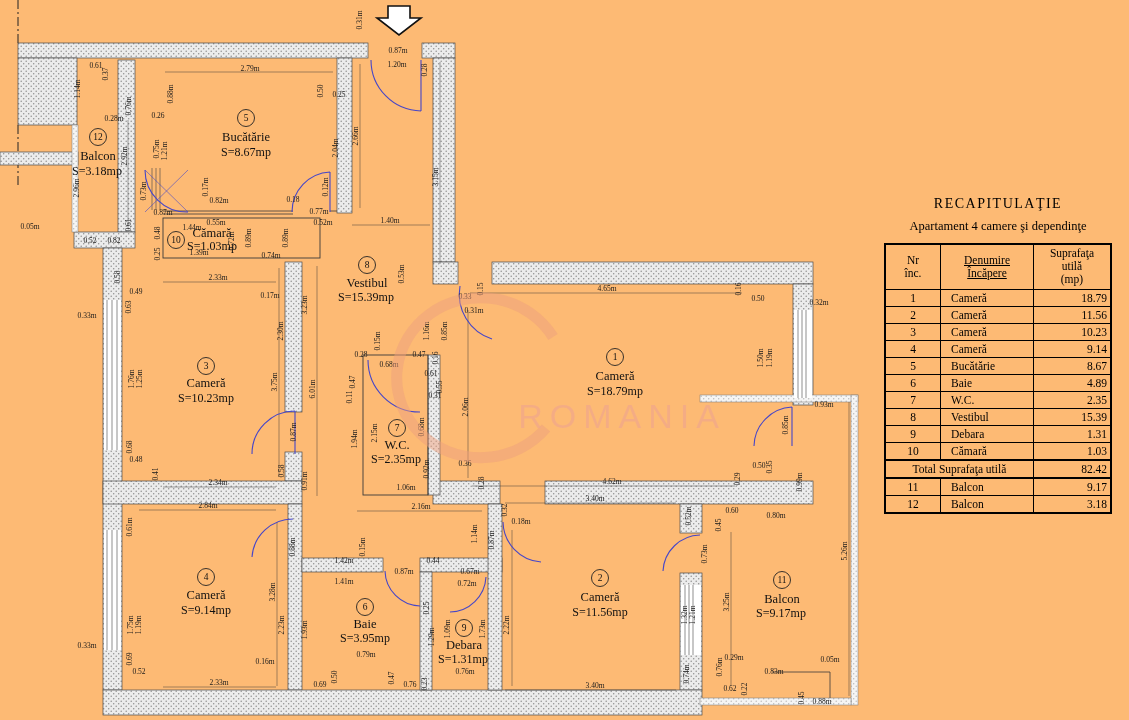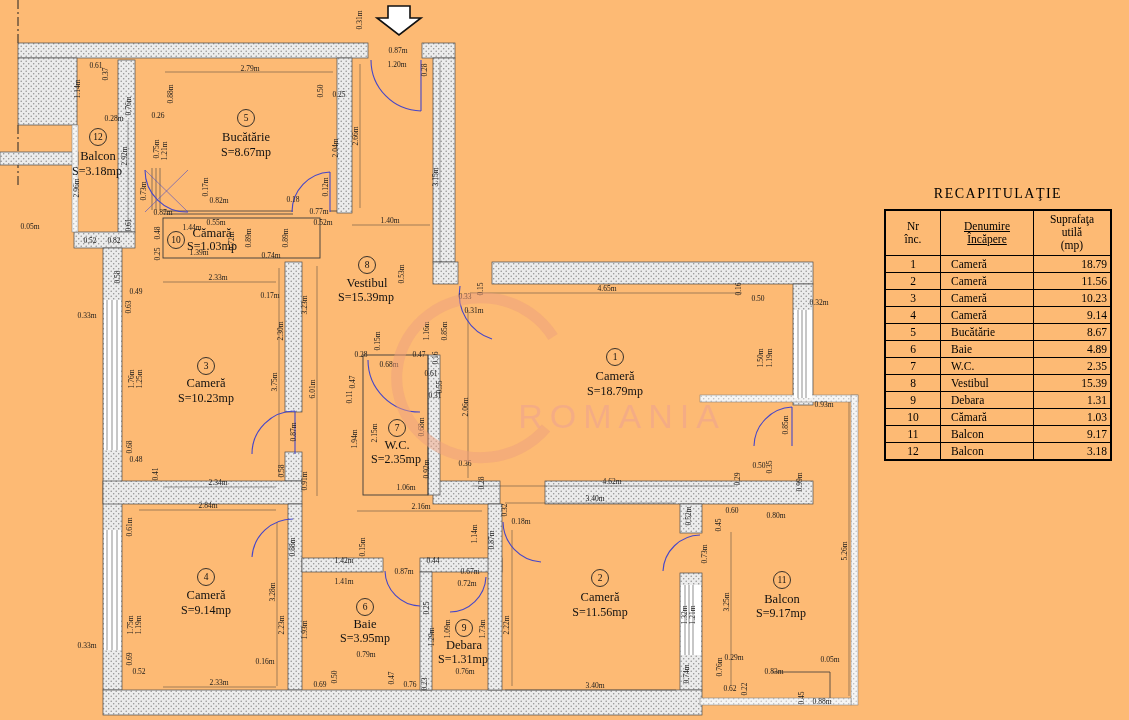--- a/index.html
+++ b/index.html
@@ -21,21 +21,21 @@
 
   .dim-label{font:7.5px "Liberation Serif",serif;fill:#1a1a1a;}
   .room-num{font:9.5px "Liberation Serif",serif;fill:#111;}
   .room-name{font:12.5px "Liberation Serif",serif;fill:#111;}
   .room-area{font:12px "Liberation Serif",serif;fill:#111;}
   .room-circle{fill:none;stroke:#222;stroke-width:0.9;}
 
   .wm-text{font:34px "Liberation Sans",sans-serif;letter-spacing:7px;fill:#f1a88b;opacity:0.72;}
   .wm-swoosh{fill:none;stroke:#eda07e;stroke-width:11;opacity:0.5;}
 
-  .recap{position:absolute;left:884px;top:186px;width:228px;color:#000;}
+  .recap{position:absolute;left:884px;top:196px;width:228px;color:#000;}
   .recap-title{text-align:center;font-size:14px;letter-spacing:1.5px;margin-bottom:7px;}
   .recap-sub{text-align:center;font-size:12.5px;margin-bottom:9px;white-space:nowrap;}
   .recap table{width:100%;border-collapse:collapse;border:2px solid #000;font-size:11.5px;}
   .recap th,.recap td{border:1px solid #000;padding:0 3px;height:16px;font-weight:normal;}
   .recap thead th{text-align:center;line-height:1.15;padding:2px 16px;}
   .col-nr{width:34px;}
   .col-name{width:92px;text-decoration:underline;}
   td.c-nr{text-align:center;}
   td.c-name{text-align:left;padding-left:10px;}
   td.c-val{text-align:right;}
@@ -411,20 +411,21 @@
       </g>
 
     <g>
       <path class="wm-swoosh" d="M553 337 A84 80 0 1 0 546 428"></path>
       <text class="wm-text" x="622" y="428" text-anchor="middle">ROMANIA</text>
     </g>
   </svg>
 
   <div class="recap">
     <div class="recap-title">RECAPITULAŢIE</div>
+    <div class="recap-sub">Apartament 4 camere şi dependinţe</div>
     <table>
       <thead>
         <tr>
           <th class="col-nr">
             <div>Nr</div>
               <div>înc.</div>
           </th>
           <th class="col-name">
             <div>Denumire</div>
               <div>Încăpere</div>
@@ -479,20 +480,24 @@
           <tr>
             <td class="c-nr">9</td>
             <td class="c-name">Debara</td>
             <td class="c-val">1.31</td>
           </tr>
           <tr>
             <td class="c-nr">10</td>
             <td class="c-name">Cămară</td>
             <td class="c-val">1.03</td>
           </tr>
+          <tr class="heavy">
+            <td class="merged" colspan="2">Total Suprafaţa utilă</td>
+            <td class="c-val">82.42</td>
+          </tr>
           <tr>
             <td class="c-nr">11</td>
             <td class="c-name">Balcon</td>
             <td class="c-val">9.17</td>
           </tr>
           <tr>
             <td class="c-nr">12</td>
             <td class="c-name">Balcon</td>
             <td class="c-val">3.18</td>
           </tr>

